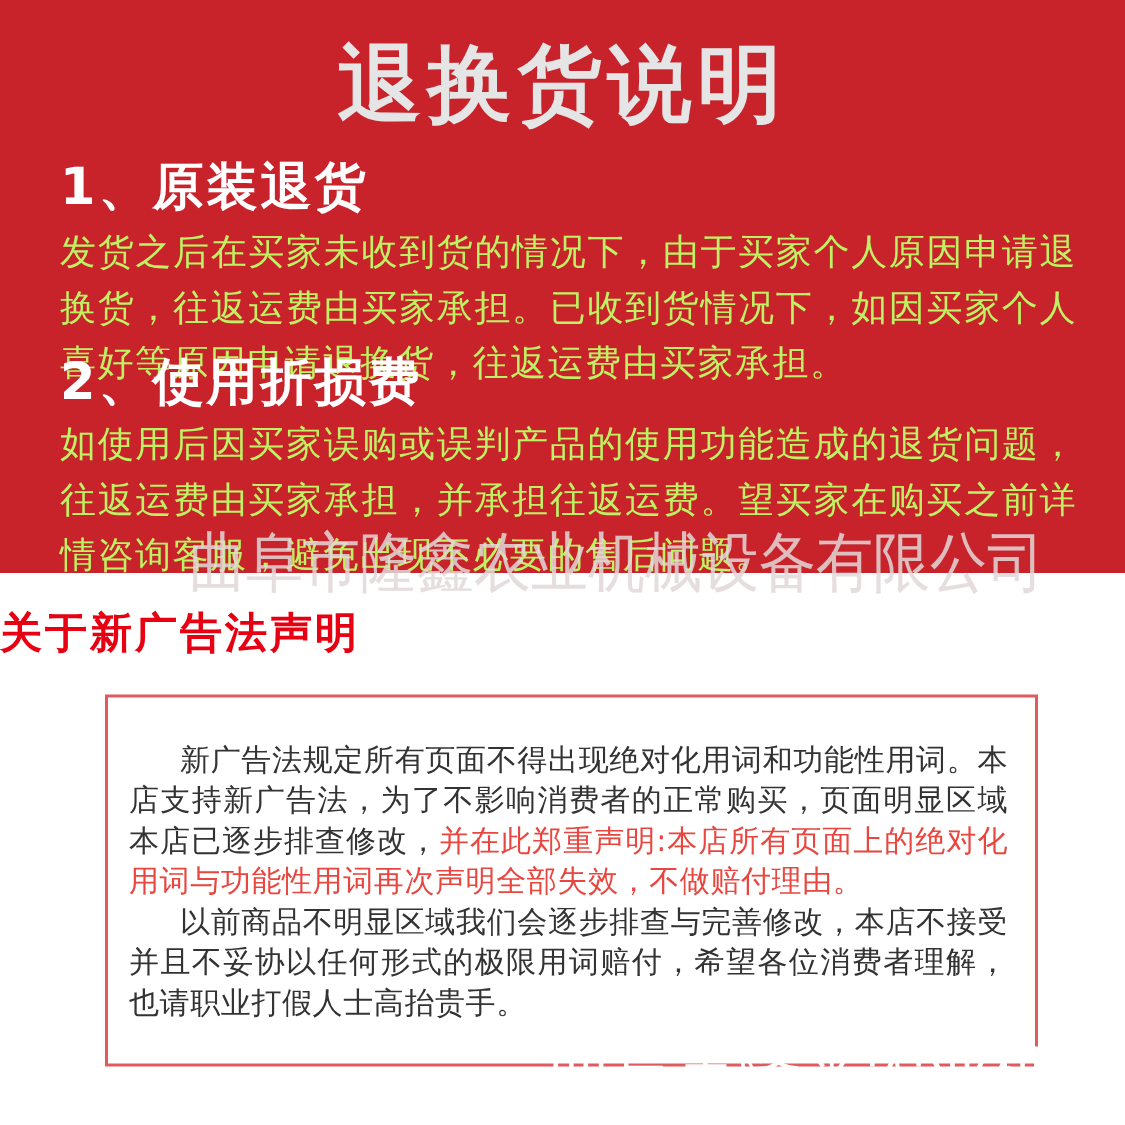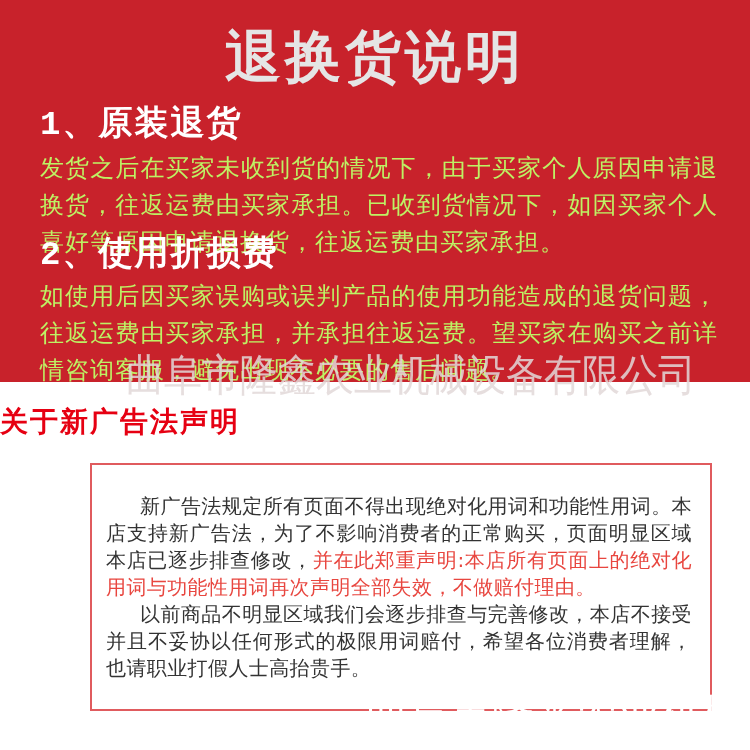--- a/index.html
+++ b/index.html
@@ -28,21 +28,20 @@
     text-align:center;
     color:#e5e5e5;font-weight:bold;
     font-size:56px;letter-spacing:4px;
     line-height:62px;
   }
   .sec-heading{
     position:absolute;left:40px;
     color:#ffffff;font-weight:bold;
     font-size:34px;letter-spacing:2px;
     line-height:38px;
-    font-family:Liberation Mono, monospace;
   }
   .sec-heading.h1{top:106px;}
   .sec-heading.h2{top:236px;}
   .sec-body{
     position:absolute;left:40px;width:678px;
     color:#bef264;
     font-size:24px;line-height:37px;letter-spacing:1px;
     text-align:justify;
   }
   .sec-body.b1{top:150px;}
@@ -65,21 +64,20 @@
     font-size:28px;letter-spacing:2px;
     line-height:36px;
   }
   .law-box{
     position:absolute;left:70px;top:463px;
     width:622px;height:248px;
     border:2px solid var(--box-border);
     background:#ffffff;
     padding:28px 18px 0 14px;
     z-index:2;
-    margin-left:20px;
   }
   .law-para{
     color:var(--body-text);
     font-size:20px;line-height:27px;letter-spacing:0.4px;
     text-indent:1.7em;
     text-align:justify;
   }
   .law-para .red{
     color:var(--inline-red);
   }

